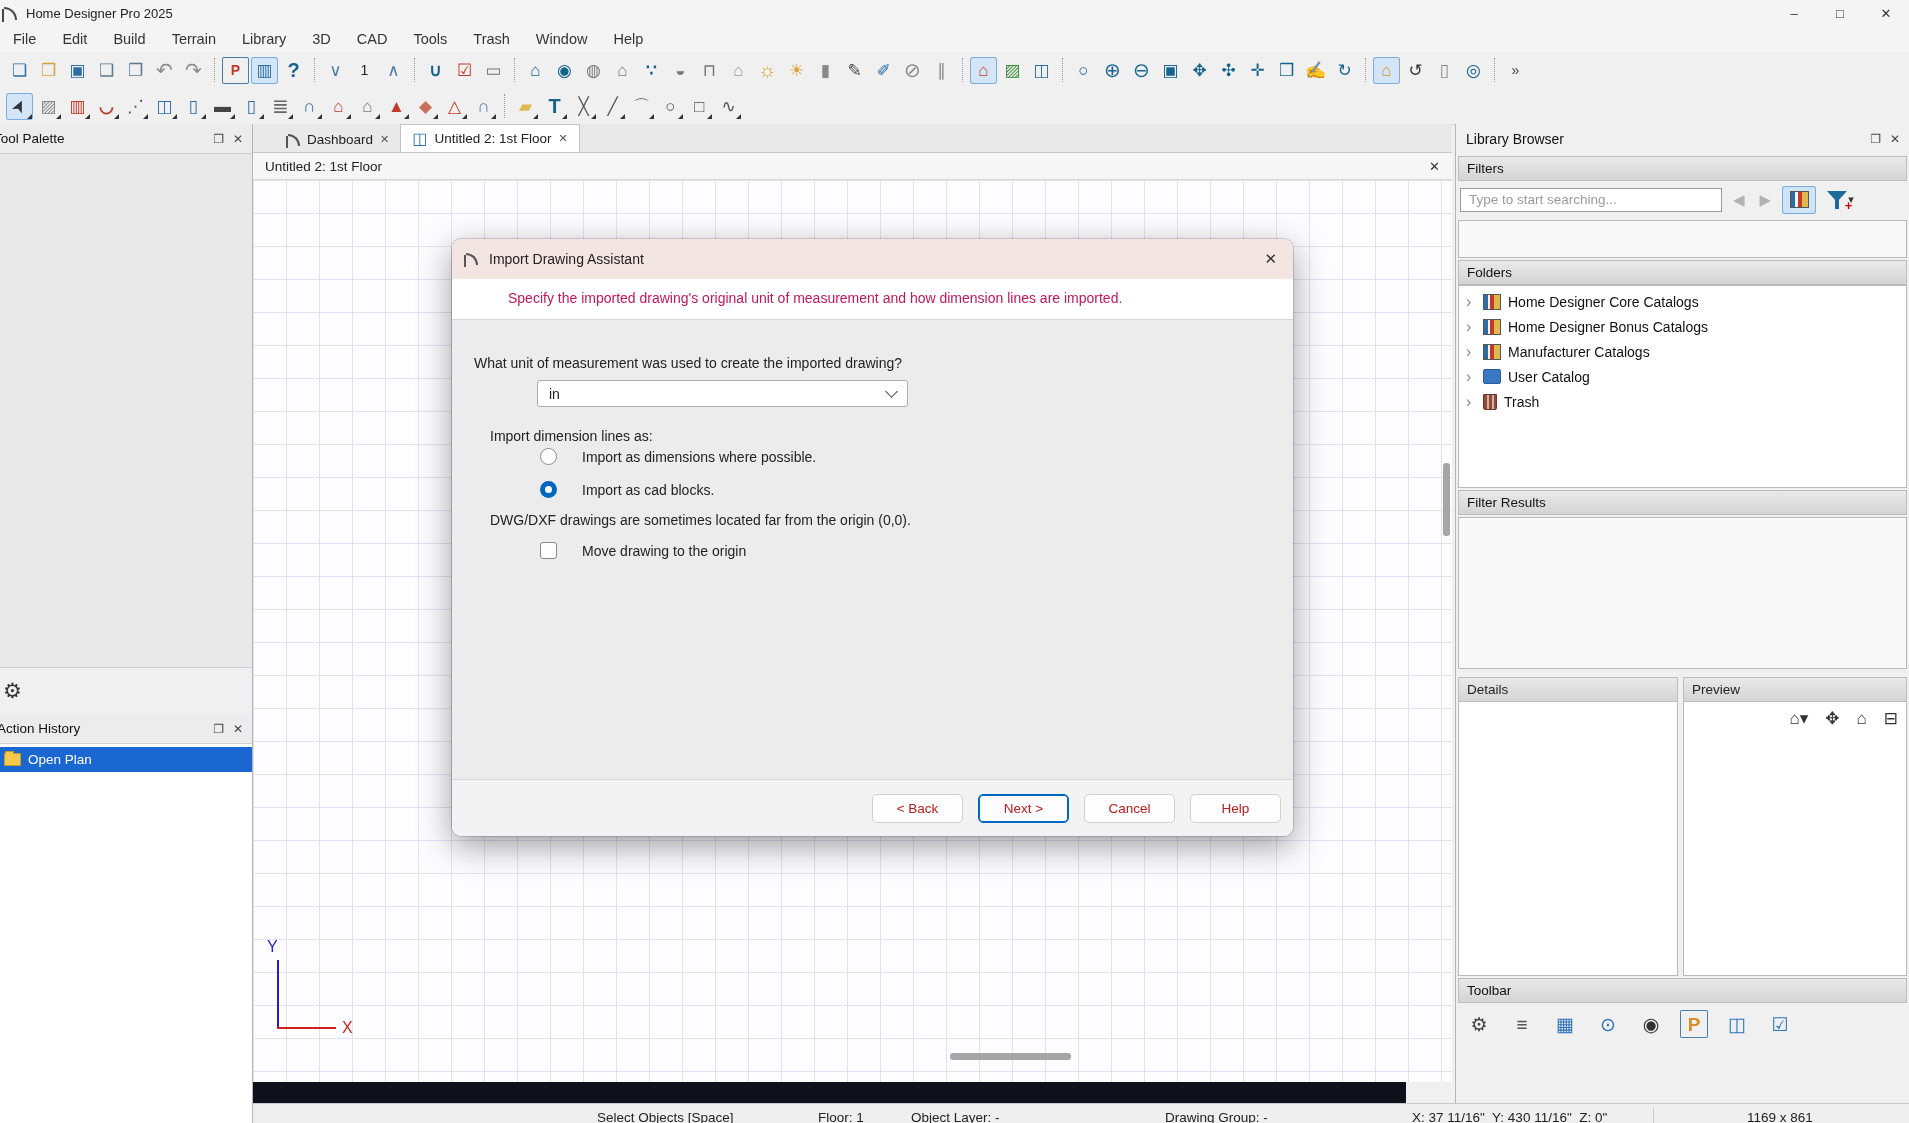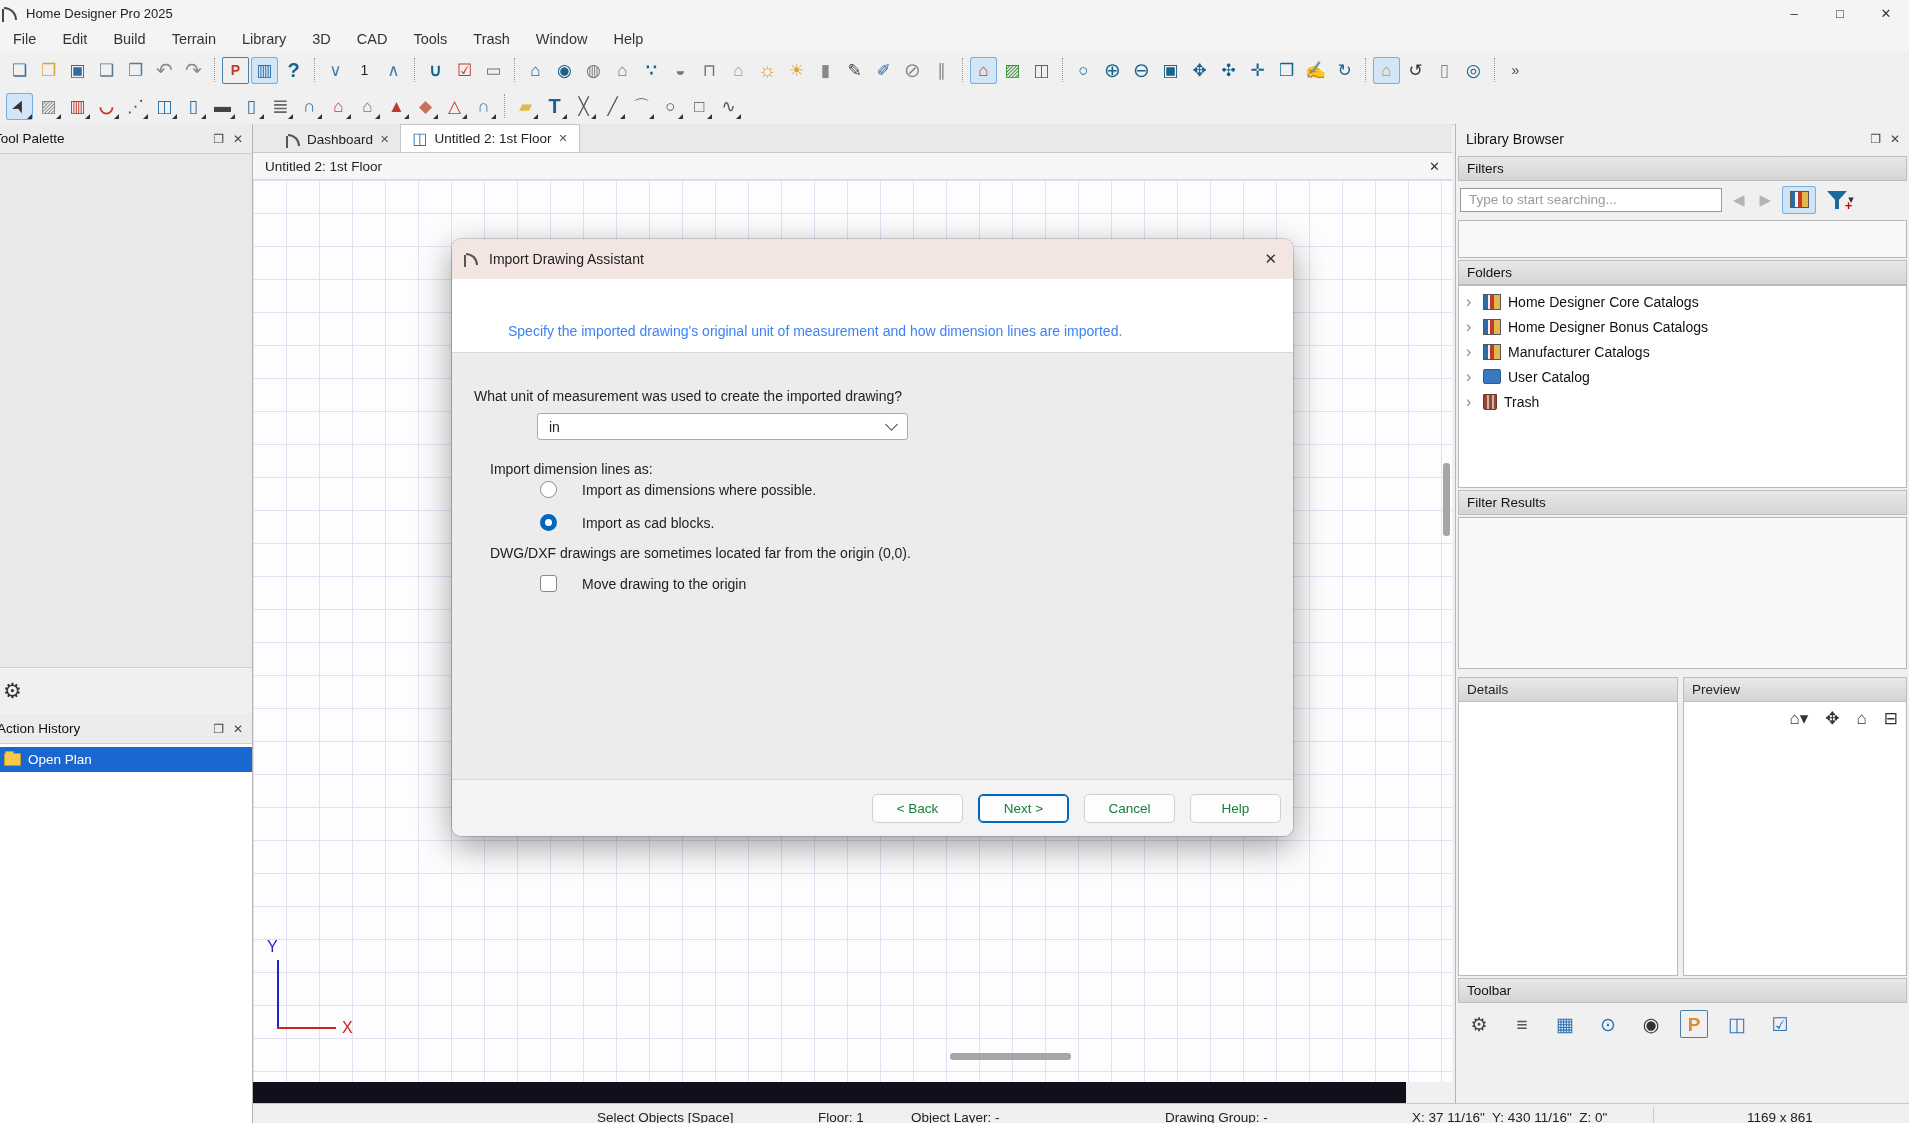--- a/index.html
+++ b/index.html
@@ -110,36 +110,36 @@
   .status-item:nth-of-type(5){left:1159px;}
   .status-item:nth-of-type(6){left:1494px;}
   .ssep{position:absolute;left:1400px;top:3px;bottom:0;border-left:1px solid #cccccc;}
   
   .dialog{position:absolute;left:452px;top:239px;width:841px;height:597px;background:#ececec;border-radius:9px;
     box-shadow:0 10px 34px rgba(0,0,0,.38),0 0 0 1px rgba(0,0,0,.15);z-index:50;overflow:hidden;display:flex;flex-direction:column;}
   .dlg-title{height:40px;flex:none;background:var(--dialog_titlebar);display:flex;align-items:center;padding:0 16px 0 14px;gap:11px;font-size:14px;color:#222;}
   .dlg-title .dclose{margin-left:auto;font-size:15px;color:#333;}
   .dlg-header{flex:none;background:#fff;padding:11px 0 13px 34px;border-bottom:1px solid #d7d7d7;}
   .dlg-heading{font-weight:bold;font-size:14.5px;color:#111;margin-bottom:7px;}
-  .dlg-desc{font-size:14px;color:#3b82f6;padding-left:22px;margin-top:33px;}
+  .dlg-desc{font-size:14px;color:#be185d;padding-left:22px;}
   .dlg-body{flex:1;position:relative;font-size:14px;color:#222;}
   .dlg-q{position:absolute;left:22px;top:35px;}
   .unit-select{position:absolute;left:85px;top:60px;width:371px;height:27px;background:#fff;border:1px solid #acacac;border-radius:3px;display:flex;align-items:center;padding:0 11px;box-sizing:border-box;justify-content:space-between;}
   .chev{width:8px;height:8px;border-right:1.7px solid #444;border-bottom:1.7px solid #444;transform:rotate(45deg);margin-top:-4px;flex:none;}
   .dlg-dimlabel{position:absolute;left:38px;top:108px;}
   .opt-row{position:absolute;display:flex;align-items:center;gap:25px;}
   .r1{left:88px;top:128px;}
   .r2{left:88px;top:161px;}
   .radio{width:17px;height:17px;border-radius:50%;border:1px solid #8a8a8a;background:#fff;box-sizing:border-box;flex:none;}
   .radio.sel{border:5px solid var(--accent);}
   .dlg-note{position:absolute;left:38px;top:192px;}
   .chk-row{left:88px;top:222px;}
   .checkbox{width:17px;height:17px;border:1px solid #8a8a8a;border-radius:3px;background:#fff;box-sizing:border-box;flex:none;}
   .dlg-footer{flex:none;height:56px;background:#f3f3f3;border-top:1px solid #d9d9d9;display:flex;align-items:center;justify-content:flex-end;gap:15px;padding-right:12px;}
-  .dbtn{width:91px;height:29px;background:#fdfdfd;border:1px solid #d0d0d0;border-radius:5px;font-size:13.5px;color:#15803d;display:flex;align-items:center;justify-content:center;font-family:"Liberation Sans",sans-serif;}
+  .dbtn{width:91px;height:29px;background:#fdfdfd;border:1px solid #d0d0d0;border-radius:5px;font-size:13.5px;color:#b91c1c;display:flex;align-items:center;justify-content:center;font-family:"Liberation Sans",sans-serif;}
   .dbtn.primary{border:1px solid var(--accent);box-shadow:0 0 0 1px var(--accent) inset;}
 </style>
 </head>
 <body>
 
 <div class="titlebar">
   <span class="applogo"></span>
   <span class="wtitle">Home Designer Pro 2025</span>
   <span class="wctrls">
     <span class="wctrl">–</span>

